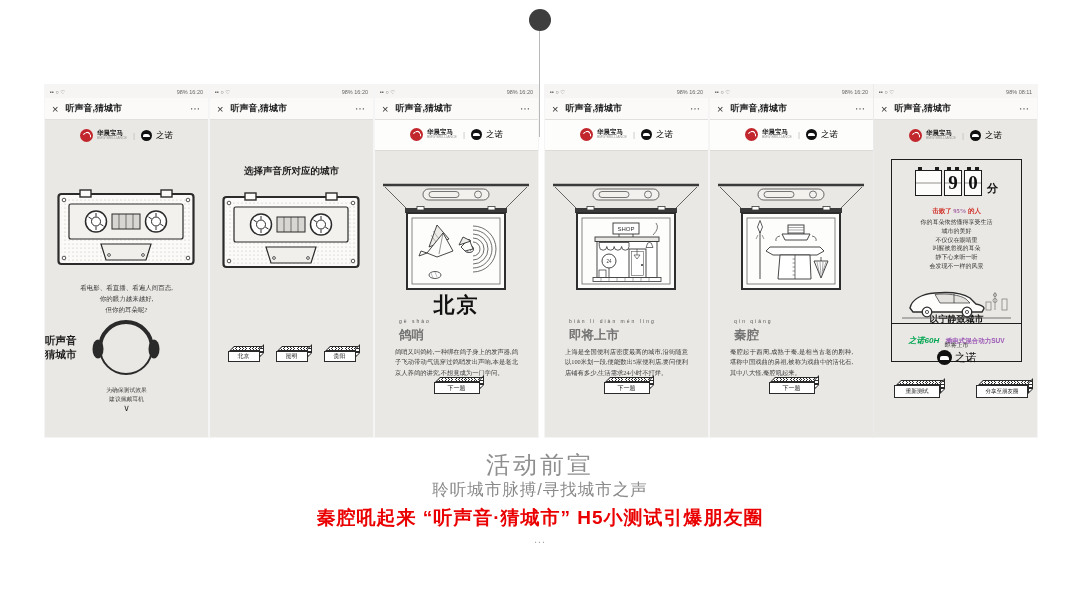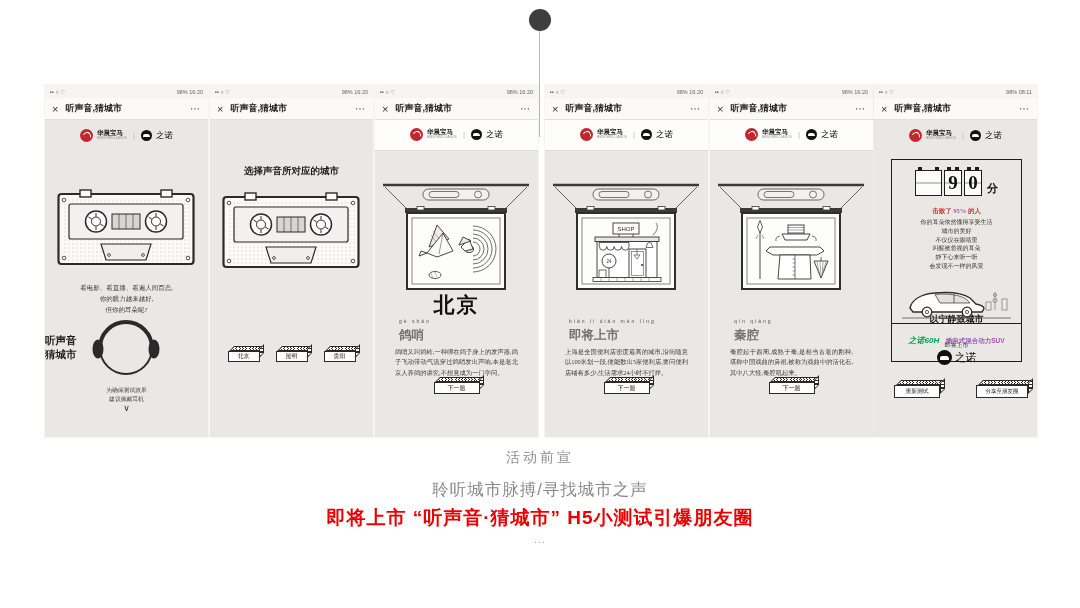--- a/index.html
+++ b/index.html
@@ -91,21 +91,21 @@
   .m2{font-size:6.5px;font-weight:bold;color:#9b59b6;margin-left:2px;}
   .coming{position:absolute;top:181px;left:0;right:0;text-align:center;font-size:6px;color:#333;}
   .card .logorow{position:absolute;top:190px;left:0;right:0;display:flex;align-items:center;justify-content:center;gap:3px;}
   .card .blacklogo{width:15px;height:15px;}
   .card .blacklogo::after{left:3px;top:5.5px;width:9px;height:4.4px;}
   .card .zinoro{font-size:11px;}
   .btn-retest{position:absolute;top:300px;left:20px;width:46px;height:13px;font-size:5.8px;}
   .btn-share{position:absolute;top:300px;left:102px;width:52px;height:13px;font-size:5.5px;}
 
   
-  .cap1{position:absolute;top:449px;left:0;right:0;text-align:center;font-size:14px;color:#8f8f8f;letter-spacing:3px;}
+  .cap1{position:absolute;top:449px;left:0;right:0;text-align:center;font-size:24px;color:#8f8f8f;letter-spacing:3px;}
   .cap2{position:absolute;top:479px;left:0;right:0;text-align:center;font-size:16.5px;color:#8a8a8a;letter-spacing:1px;}
   .cap3{position:absolute;top:505px;left:0;right:0;text-align:center;font-size:19px;font-weight:bold;color:#ea0000;letter-spacing:1px;}
   .capdots{position:absolute;top:534px;left:0;right:0;text-align:center;font-size:10px;color:#9a9a9a;letter-spacing:1px;}
 </style>
 </head>
 <body>
 
 <svg width="0" height="0" style="position:absolute">
   <defs>
     <pattern id="dotp" width="4" height="4" patternUnits="userSpaceOnUse">
@@ -486,14 +486,14 @@
       <span class="blacklogo"></span>
       <span class="zinoro">之诺</span>
     </div>
   </div>
   <div class="b3 btn-retest">重新测试</div>
   <div class="b3 btn-share">分享至朋友圈</div>
 </div>
 
 <div class="cap1">活动前宣</div>
 <div class="cap2">聆听城市脉搏/寻找城市之声</div>
-<div class="cap3">即将上市 “听声音·猜城市” H5小测试引爆朋友圈</div>
+<div class="cap3">秦腔吼起来 “听声音·猜城市” H5小测试引爆朋友圈</div>
 <div class="capdots">...</div>
 
 </body></html>

